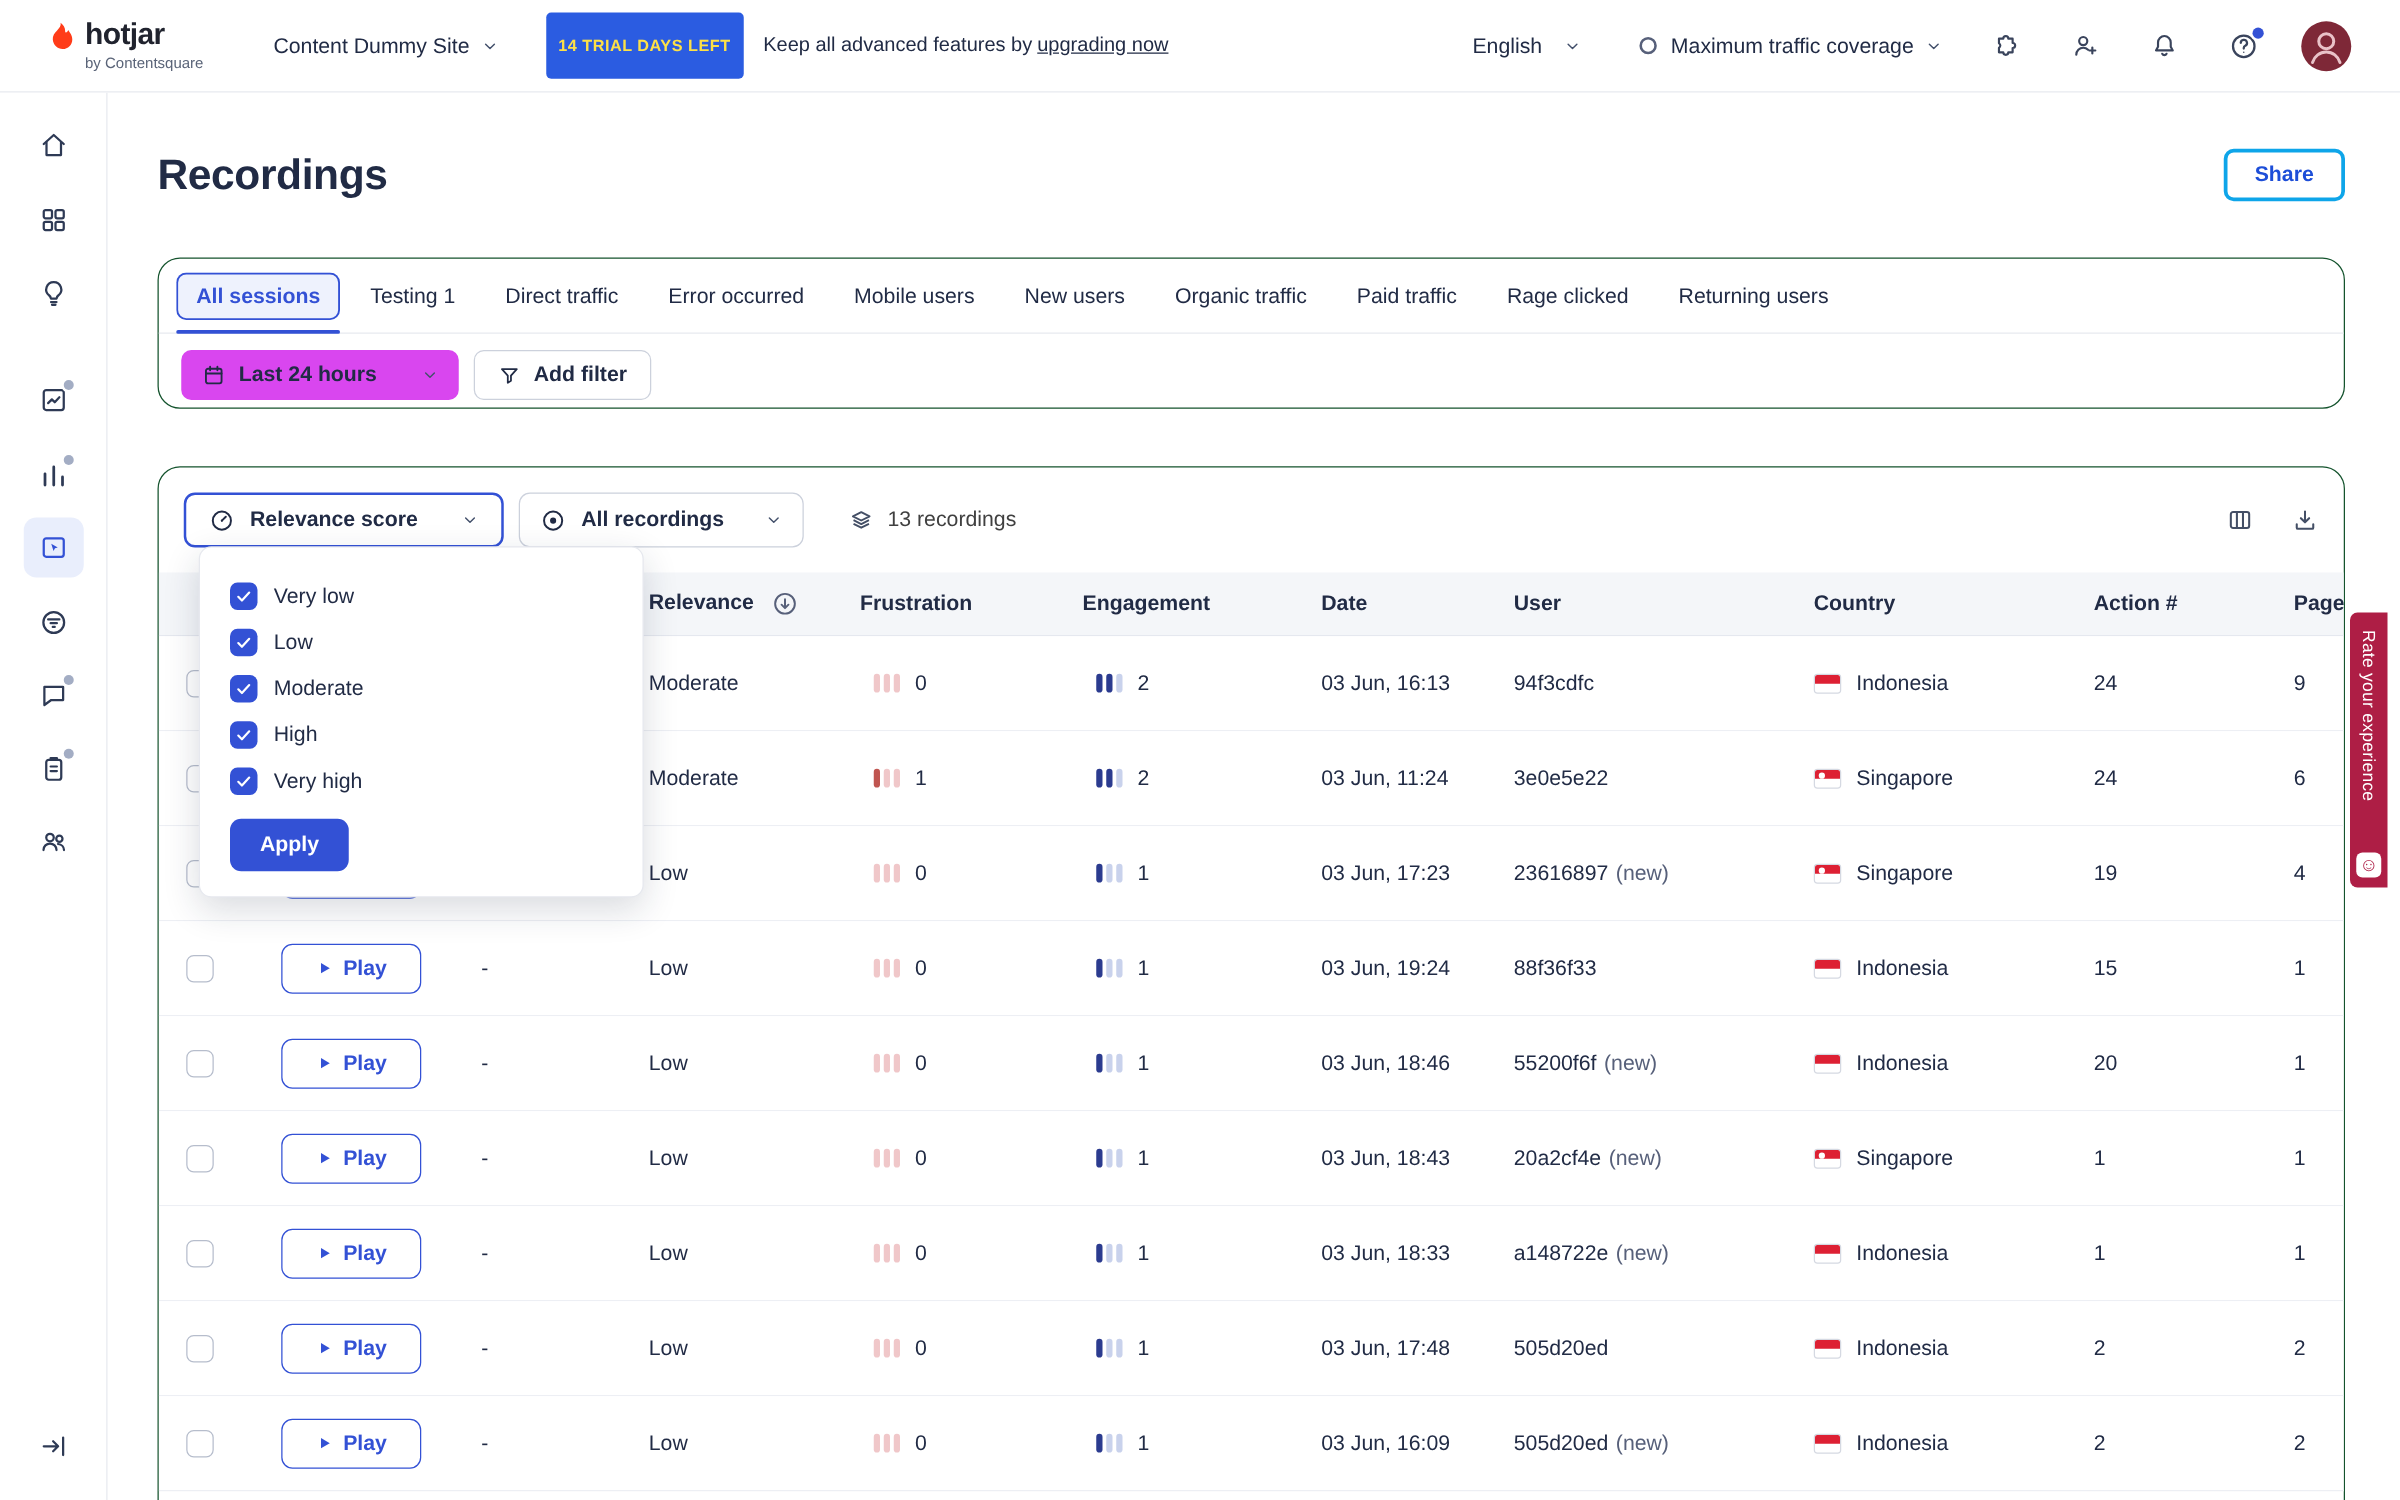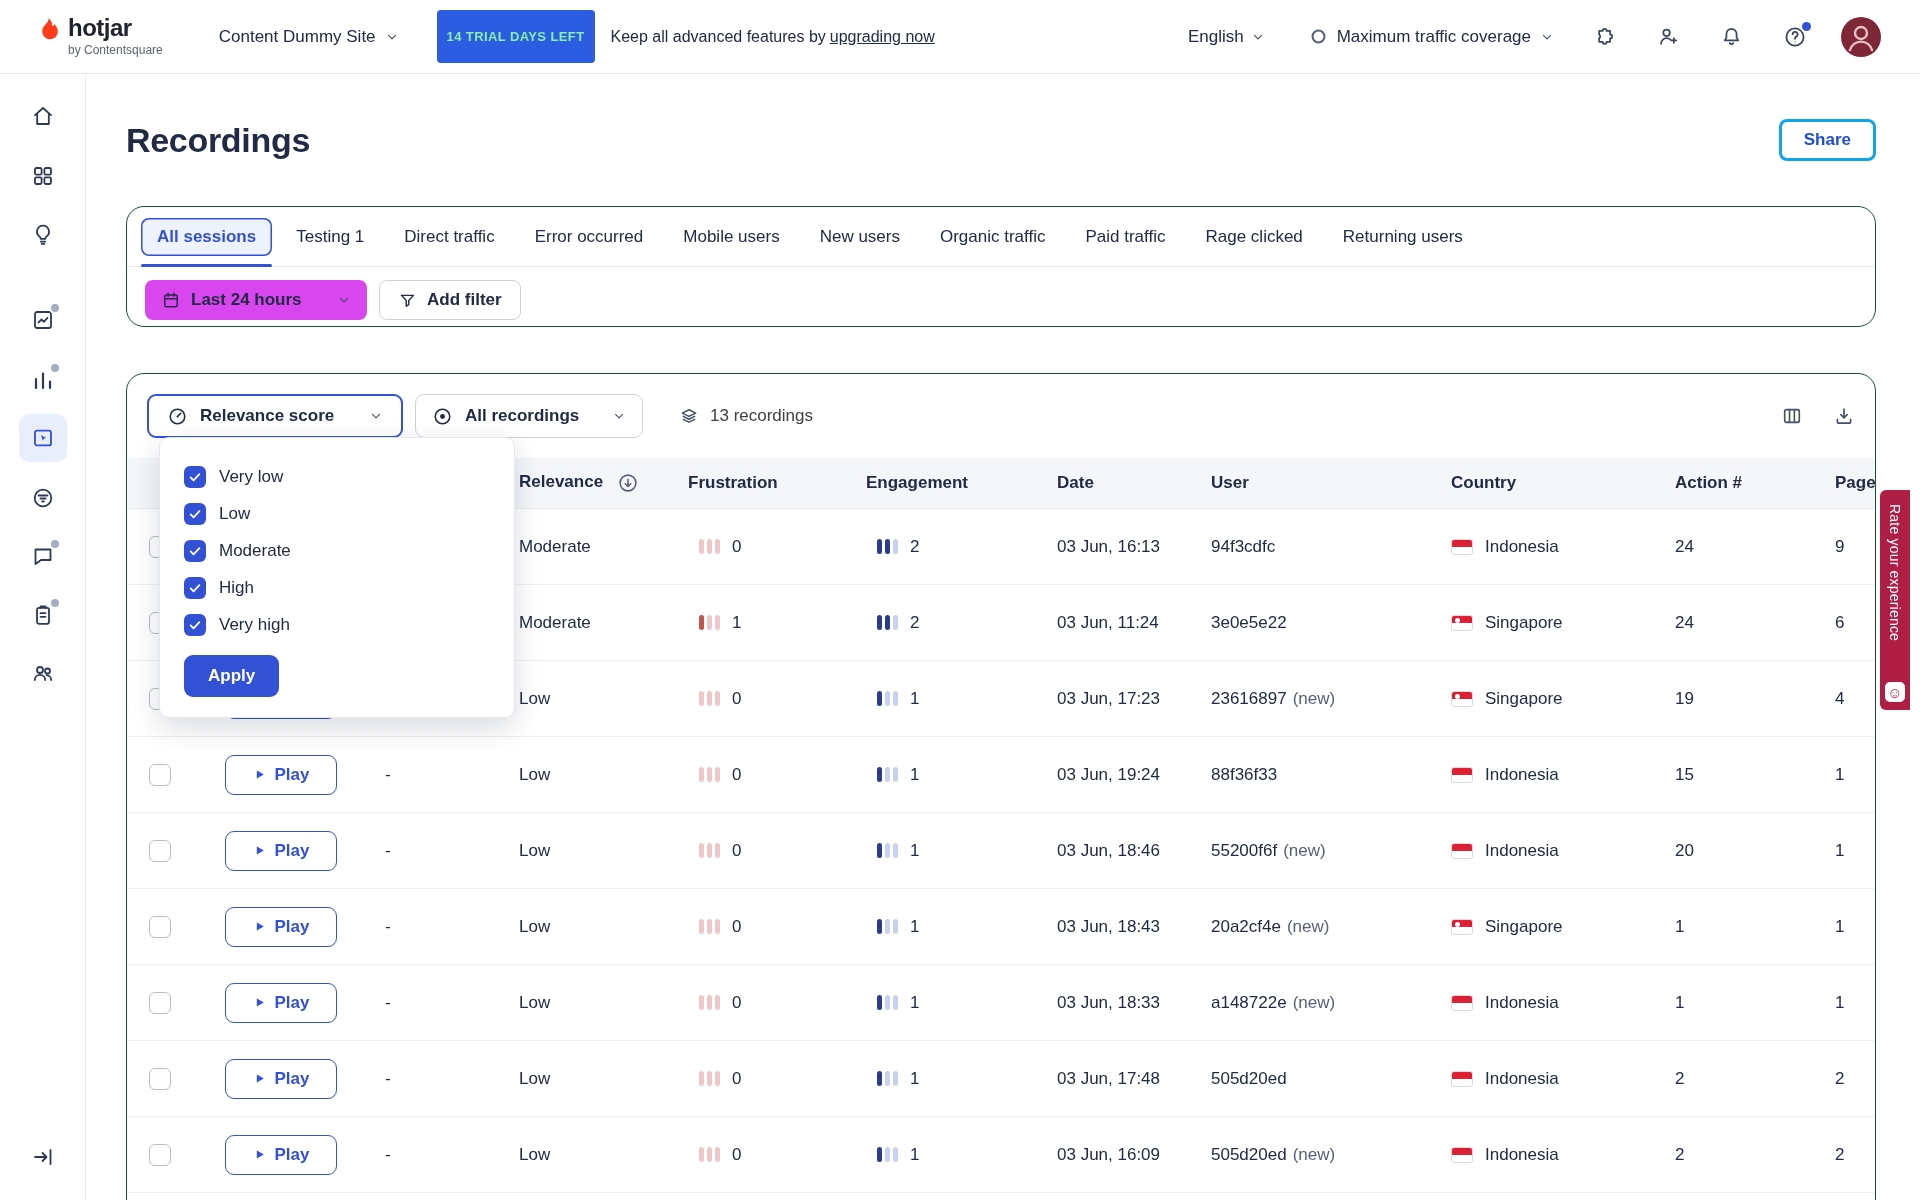--- a/index.html
+++ b/index.html
@@ -10,26 +10,26 @@
 
   
   .topbar { position: absolute; top: 0; left: 0; right: 0; height: 74px; background: #fff;
     border-bottom: 1px solid #e8eaef; display: flex; align-items: center; padding: 0 39px 0 34px; z-index: 30; }
   .brand { display: flex; align-items: flex-start; gap: 8px; }
   .brand-text { display: flex; flex-direction: column; }
   .brand-name { font-size: 24px; font-weight: 700; color: #20232e; line-height: 1; letter-spacing: -0.5px; }
   .brand-sub { font-size: 12px; color: #5a6478; margin-top: 3px; }
   .site-select { margin-left: 56px; display: flex; align-items: center; gap: 9px; font-size: 17px; color: #212b45; }
   .chev { color: #43506b; }
-  .trial-badge { margin-left: 38px; background: #2b5ce1; color: #86efac; font-size: 13px; font-weight: 700;
+  .trial-badge { margin-left: 38px; background: #2b5ce1; color: #fde047; font-size: 13px; font-weight: 700;
     letter-spacing: 0.4px; padding: 19px 10px; border-radius: 4px; white-space: nowrap; }
   .trial-text { margin-left: 16px; font-size: 16px; white-space: nowrap; }
   .trial-link { text-decoration: underline; color: #212b45; margin-left: 4px; cursor: pointer; }
   .top-right { margin-left: auto; display: flex; align-items: center; }
-  .lang { display: flex; align-items: center; gap: 7px; font-size: 17px; }
+  .lang { display: flex; align-items: center; gap: 17px; font-size: 17px; }
   .coverage { display: flex; align-items: center; gap: 9px; font-size: 17px; margin-left: 44px; }
   .icon-btn { margin-left: 40px; color: #3a445c; position: relative; }
   .icon-btn.help-btn::after { content: ''; position: absolute; top: -3px; right: -4px; width: 9px; height: 9px;
     border-radius: 50%; background: #3351d5; box-shadow: 0 0 0 2px #fff; }
   .avatar { margin-left: 34px; width: 40px; height: 40px; border-radius: 50%; background: #7e2837;
     display: flex; align-items: center; justify-content: center; overflow: hidden; }
 
   
   .sidebar { position: absolute; top: 74px; left: 0; bottom: 0; width: 86px; background: #fff;
     border-right: 1px solid #e8eaef; z-index: 20; }

